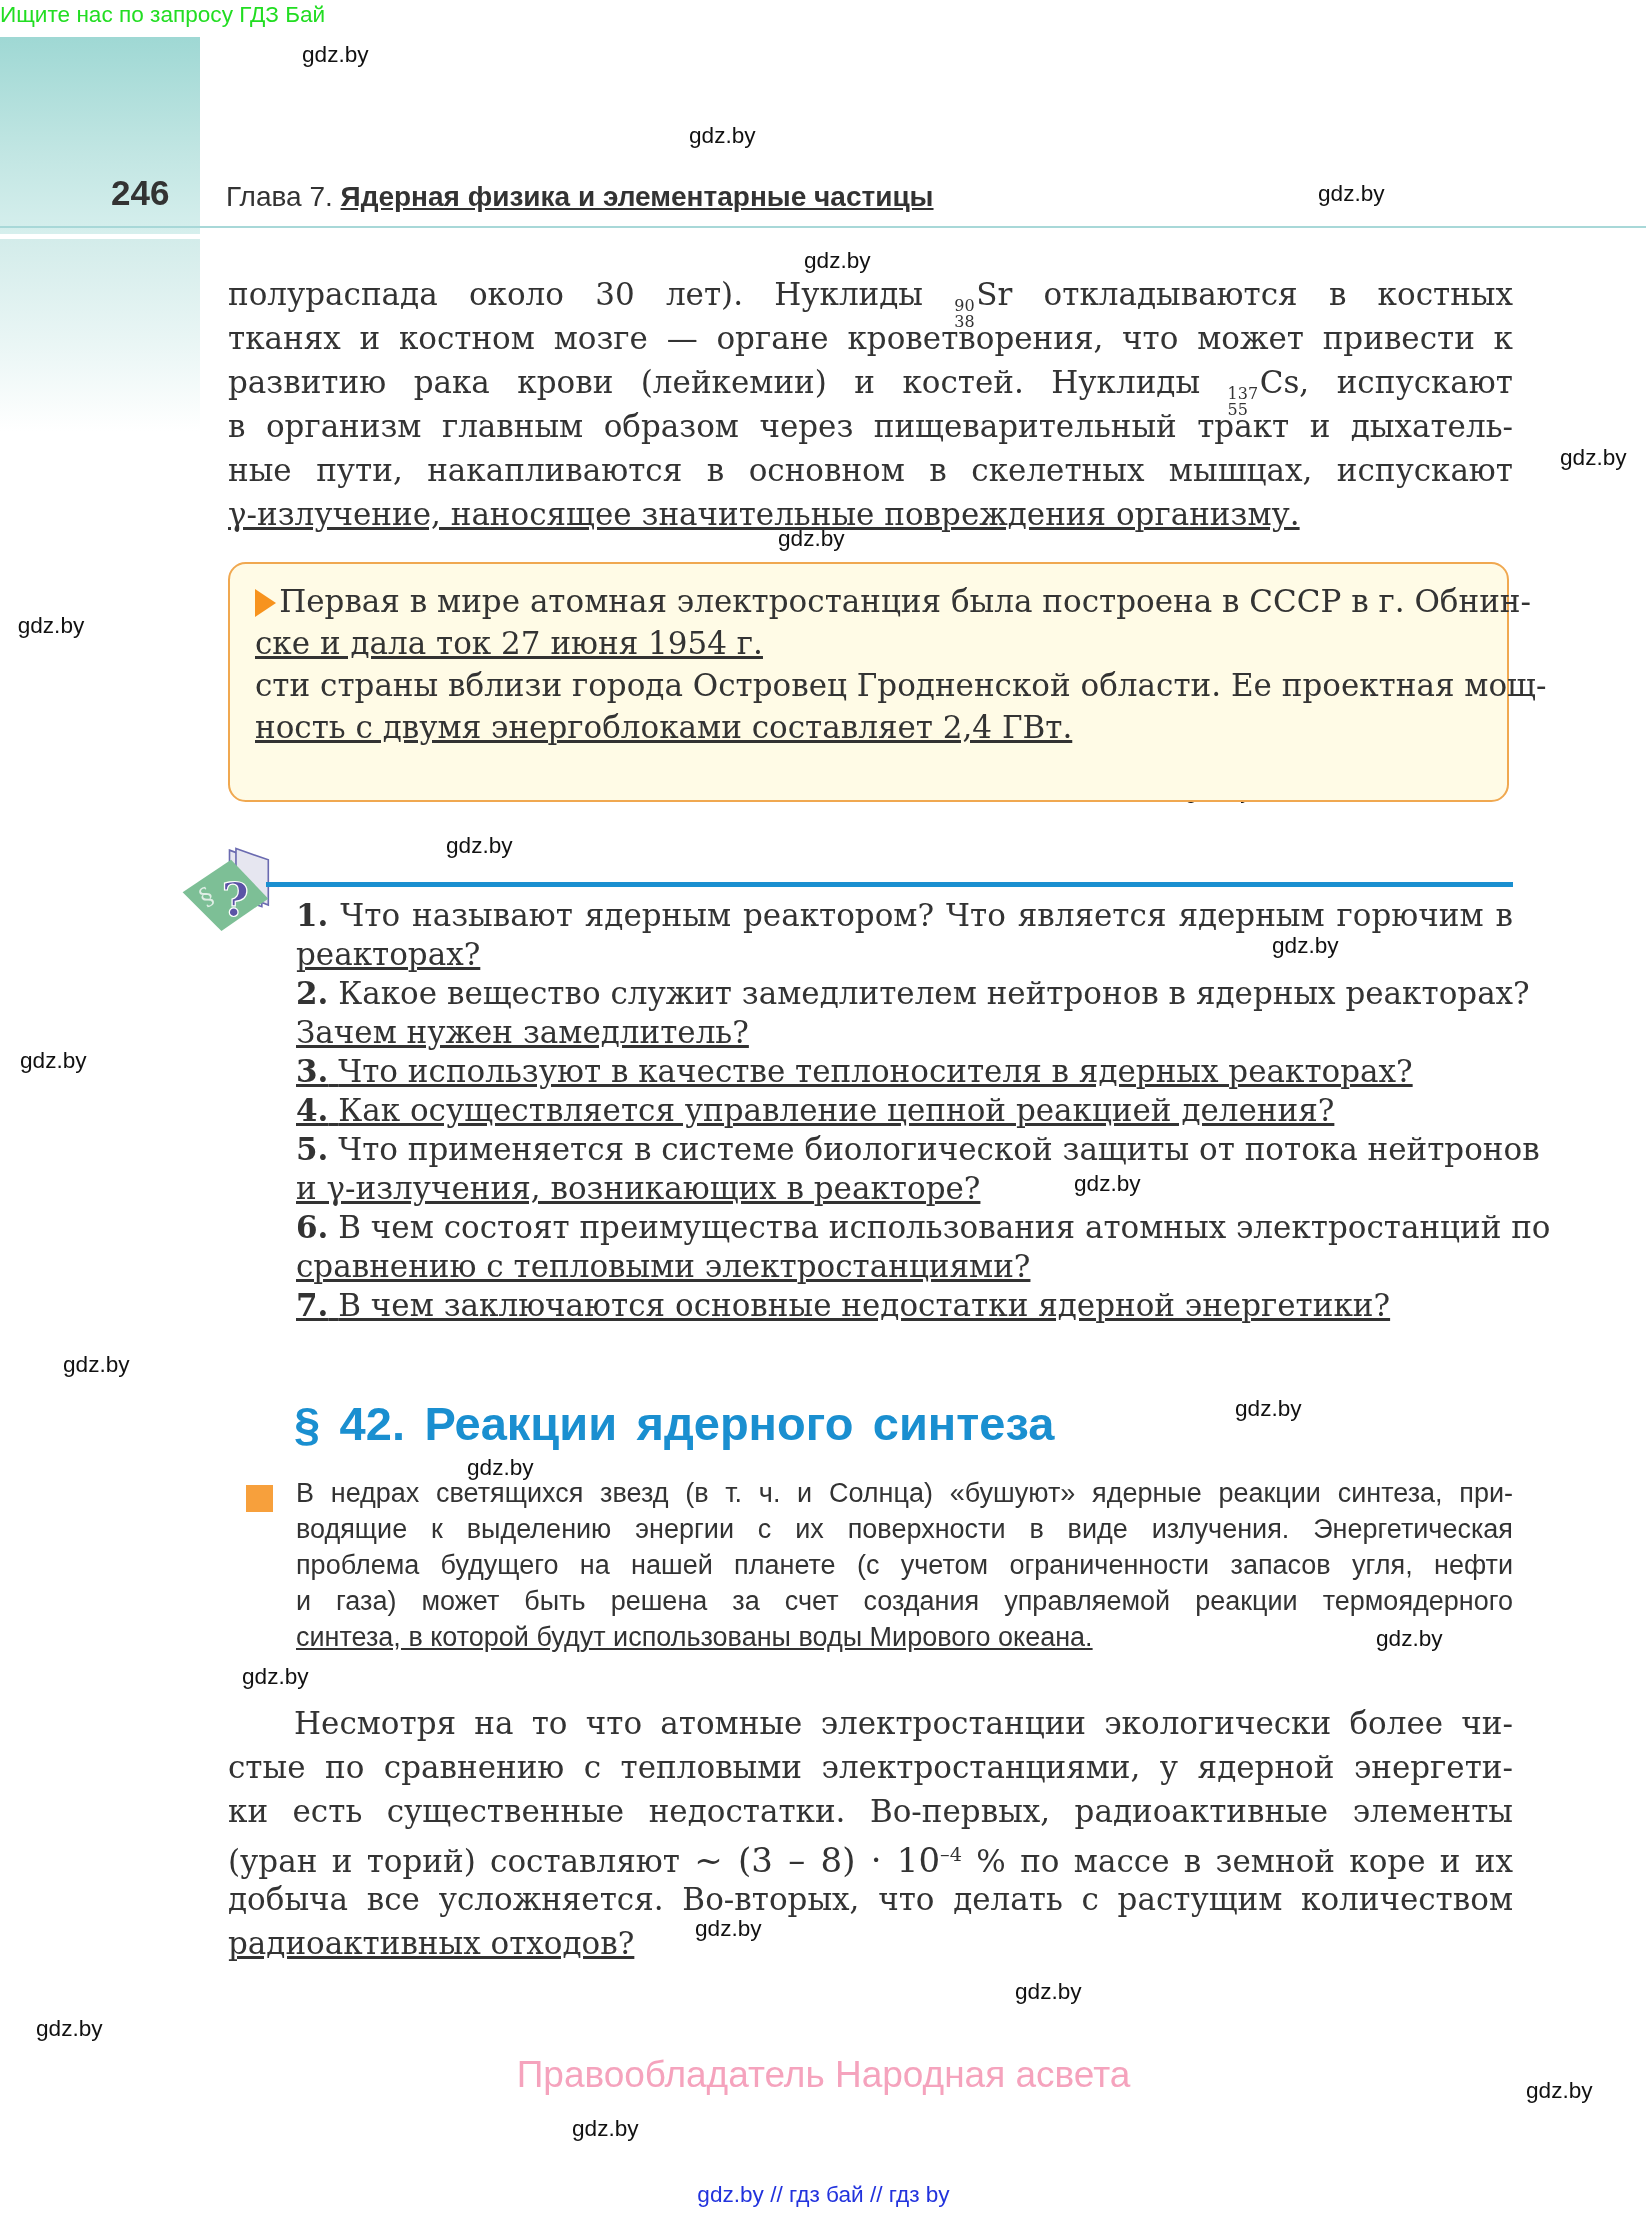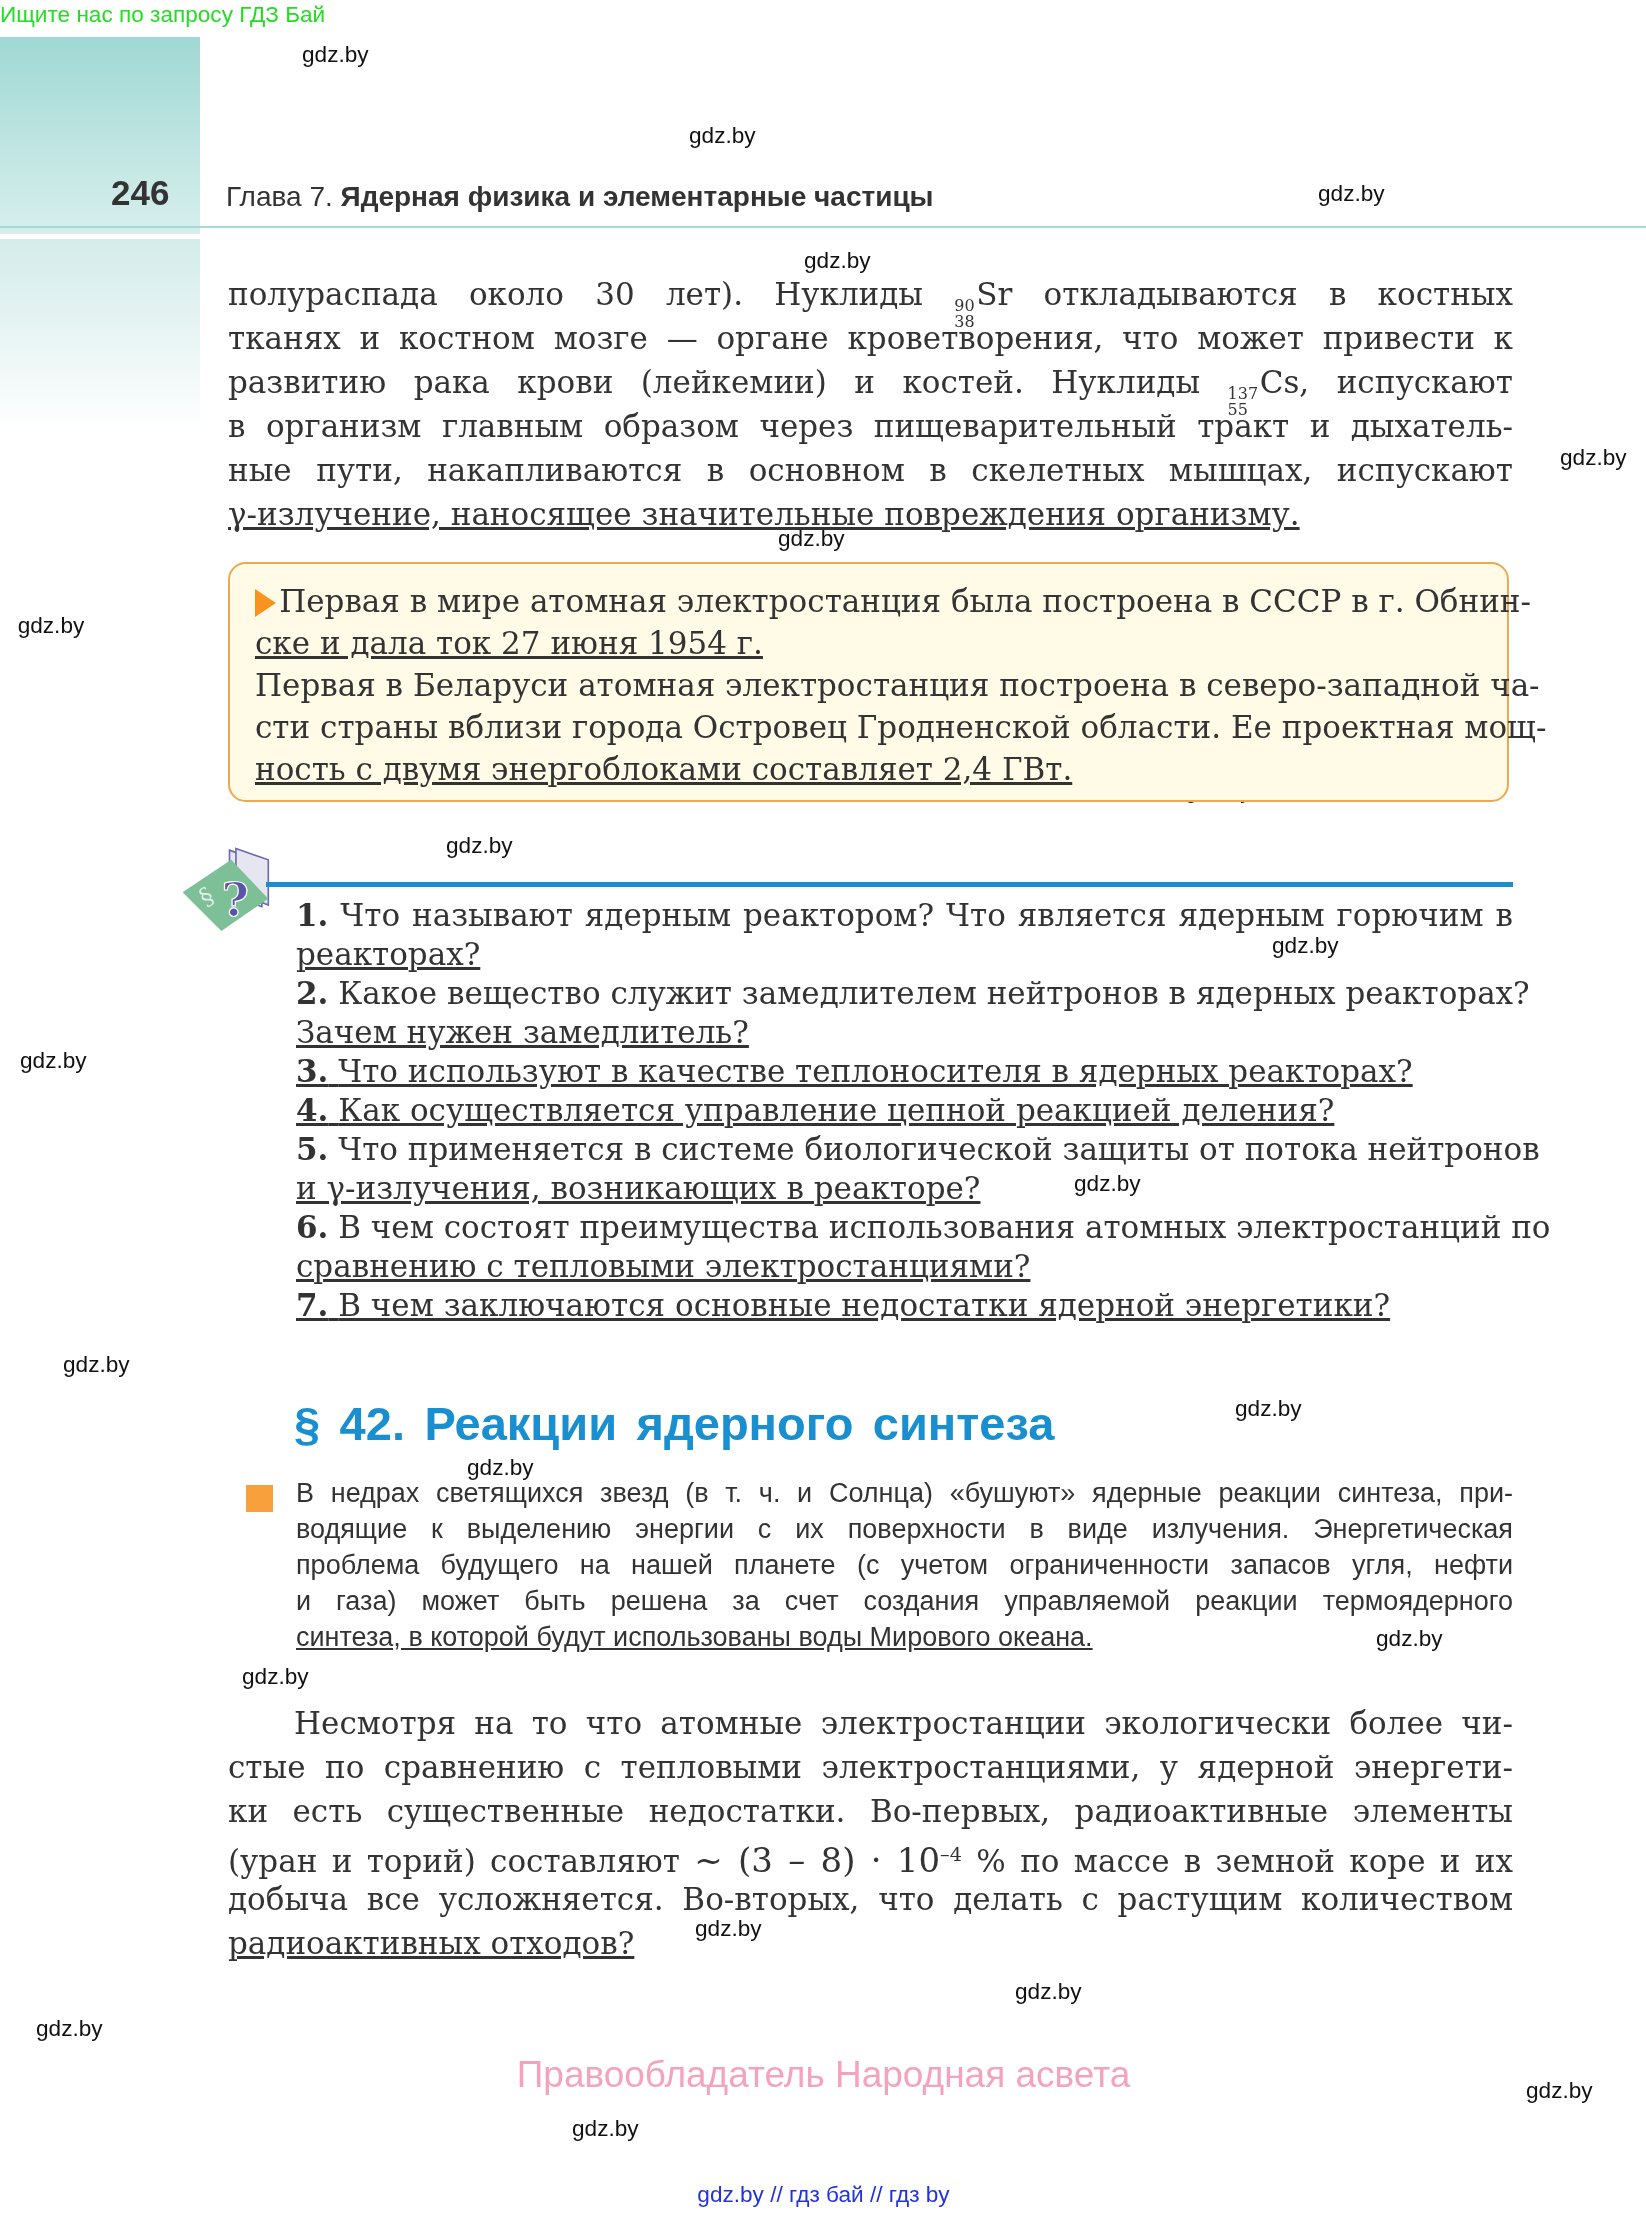--- a/index.html
+++ b/index.html
@@ -9,21 +9,21 @@
   .top-banner { top:1.6px; left:0; width:1647px; text-align:left; color:#22dd22;
                 font-family:"Liberation Sans", sans-serif; font-size:22.6px; }
   .teal-top { left:0; top:37px; width:200px; height:197px;
               background:linear-gradient(180deg,#9fd8d4 0%,#c2e6e3 60%,#d6efed 100%); }
   .teal-bottom { left:0; top:239px; width:200px; height:193px;
               background:linear-gradient(180deg,#d3ecea 0%,#eaf6f5 55%,#ffffff 100%); }
   .header-rule { left:0; top:226px; width:1647px; height:2.4px; background:#a8d8d8; }
   .page-num { left:111px; top:173px; font-family:"Liberation Sans", sans-serif; font-weight:bold;
               font-size:35px; color:#333; }
   .chapter { left:226px; top:181px; font-family:"Liberation Sans", sans-serif; font-size:28px; color:#333; white-space:nowrap; }
-  .chapter b { font-weight:bold; }
+  .chapter b { font-weight:bold;text-decoration:underline; }
   .wm { font-family:"Liberation Sans", sans-serif; font-size:22.6px; color:#111; white-space:nowrap; }
   .body { left:228px; width:1285px; font-size:31px; line-height:44px; text-align:justify; color:#333; }
   .line { display:block; white-space:nowrap; text-align:justify; text-align-last:justify; height:44px; }
   .line.last { text-align-last:left;text-decoration:underline; }
   .nuc { display:inline-block; position:relative; vertical-align:baseline; }
   .nuc .ss { display:inline-flex; flex-direction:column; font-size:16px; line-height:16px;
              vertical-align:-6.4px; text-align:right; margin-right:1.6px; }
   .callout { left:228px; top:562px; width:1281px; height:240px; border:2.4px solid #f0a850;
              border-radius:17.7px; background:#fffbe6; box-sizing:border-box; }
   .callout-text { left:255px; top:580px; width:1233px; font-size:31px; line-height:42px; color:#333; }
@@ -102,21 +102,20 @@
   </span>
   <span class="line">в организм главным образом через пищеварительный  тракт и дыхатель-</span>
   <span class="line">ные пути, накапливаются в основном в скелетных мышцах, испускают</span>
   <span class="line last">γ-излучение, наносящее значительные повреждения организму.</span>
 </div>
 
 <div class="abs callout"></div>
 <div class="abs callout-text">
   <span class="line" style="height:42px"><span class="arrow"></span><span>Первая в мире атомная электростанция была построена в СССР в г. Обнин-</span></span>
   <span class="line last" style="height:42px">ске и дала ток 27 июня 1954 г.</span>
-  <span class="line" style="height:42px">Первая в Беларуси атомная электростанция построена в северо-западной ча-</span>
   <span class="line" style="height:42px">сти страны вблизи города Островец Гродненской области. Ее проектная мощ-</span>
   <span class="line last" style="height:42px">ность с двумя энергоблоками составляет 2,4 ГВт.</span>
 </div>
 
 <div class="abs" style="left:181px;top:842px;width:97px;height:89px">
   <svg width="97" height="89" viewBox="0 0 120 110">
     <polygon points="60,10 100,25 100,80 60,65" fill="#e6e6f0" stroke="#6a6ab0" stroke-width="2"></polygon>
     <polygon points="68,8 108,22 108,78 68,62" fill="#e6e6f0" stroke="#6a6ab0" stroke-width="2"></polygon>
     <polygon points="2,62 62,22 108,70 50,110" fill="#7dbf96"></polygon>
     <text x="30" y="80" font-family="DejaVu Serif, serif" font-size="30" fill="#dfeee5" transform="rotate(-30 30 80)">§</text>

